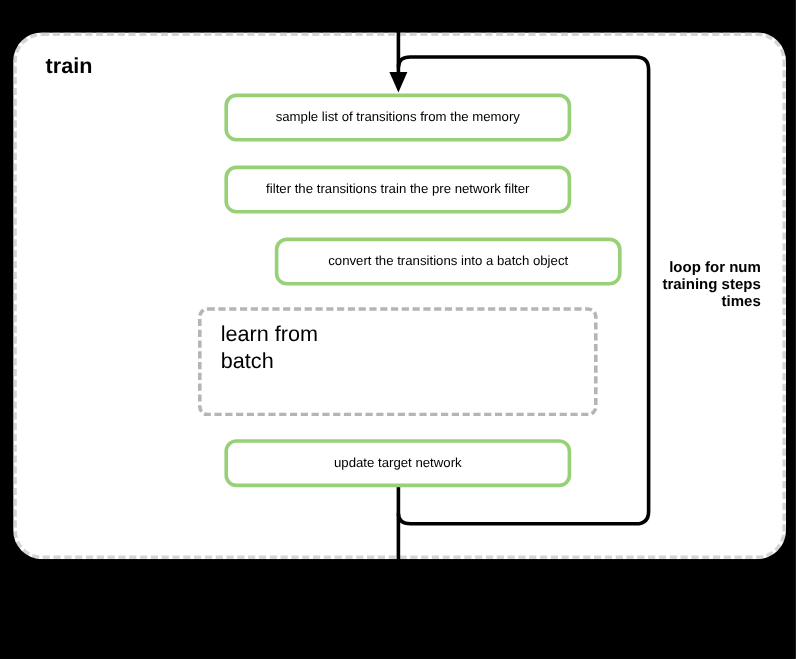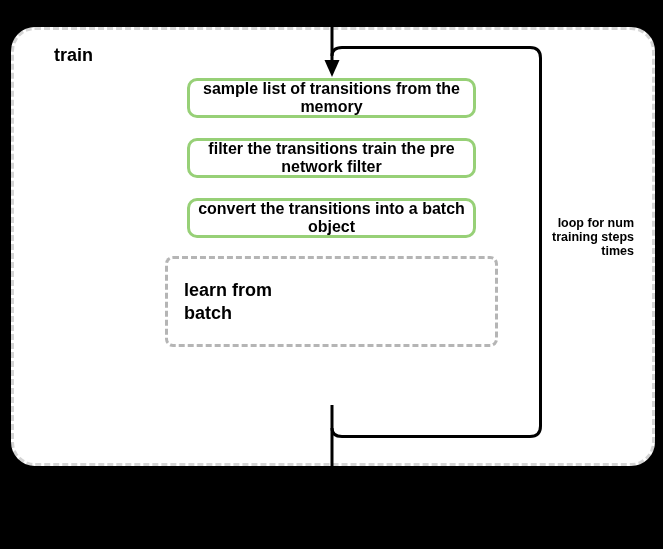--- a/index.html
+++ b/index.html
@@ -27,21 +27,20 @@
     border-radius: 24px;
   }
   .train-label {
     position: absolute;
     left: 38px;
     top: 45px;
     font-size: 18px;
     font-weight: bold;
     color: var(--text, #000);
     line-height: 1.2;
-    margin-left: 16px;
   }
   
   #flow-layer {
     position: absolute;
     left: 0;
     top: 0;
     width: 663px;
     height: 549px;
     pointer-events: none;
   }
@@ -49,47 +48,46 @@
   .step-box {
     position: absolute;
     left: 187px;
     width: 283px;
     height: 34px;
     background: var(--canvas, #fff);
     border: 3px solid var(--step-border, #97d077);
     border-radius: 10px;
     display: flex;
     align-items: center;
-    justify-content: flex-end;
-    font-size: 16px;
+    justify-content: center;
+    font-size: 11px;
     color: var(--text, #000);
     text-align: center;
-    font-weight: bold;
   }
   .step-1 { top: 78px; }
   .step-2 { top: 138px; }
-  .step-3 { top: 198px; }
+  .step-3 { top: 198px; margin-left: 42px; }
   .step-4 { top: 366px; }
   
   .learn-box {
     position: absolute;
     left: 165px;
     top: 256px;
     width: 327px;
     height: 85px;
     border: 3px dashed var(--learn-border, #b5b5b5);
     border-radius: 8px;
     background: transparent;
   }
   .learn-label {
     position: absolute;
     left: 16px;
-    top: 20px;
+    top: 8px;
     font-size: 18px;
-    font-weight: bold;
+    font-weight: normal;
     line-height: 1.25;
     color: var(--text, #000);
     white-space: pre-line;
   }
   
   .loop-label {
     position: absolute;
     left: 544px;
     top: 216px;
     width: 90px;
@@ -131,18 +129,21 @@
 
   <div class="step-box step-3">
     <span>convert the transitions into a batch object</span>
   </div>
 
   <div class="learn-box">
     <div class="learn-label">learn from
 batch</div>
   </div>
 
+  <div class="step-box step-4">
+    <span>update target network</span>
+  </div>
 
   <div class="loop-label">loop for num
 training steps
 times</div>
 
 </div>
 
 </body></html>

